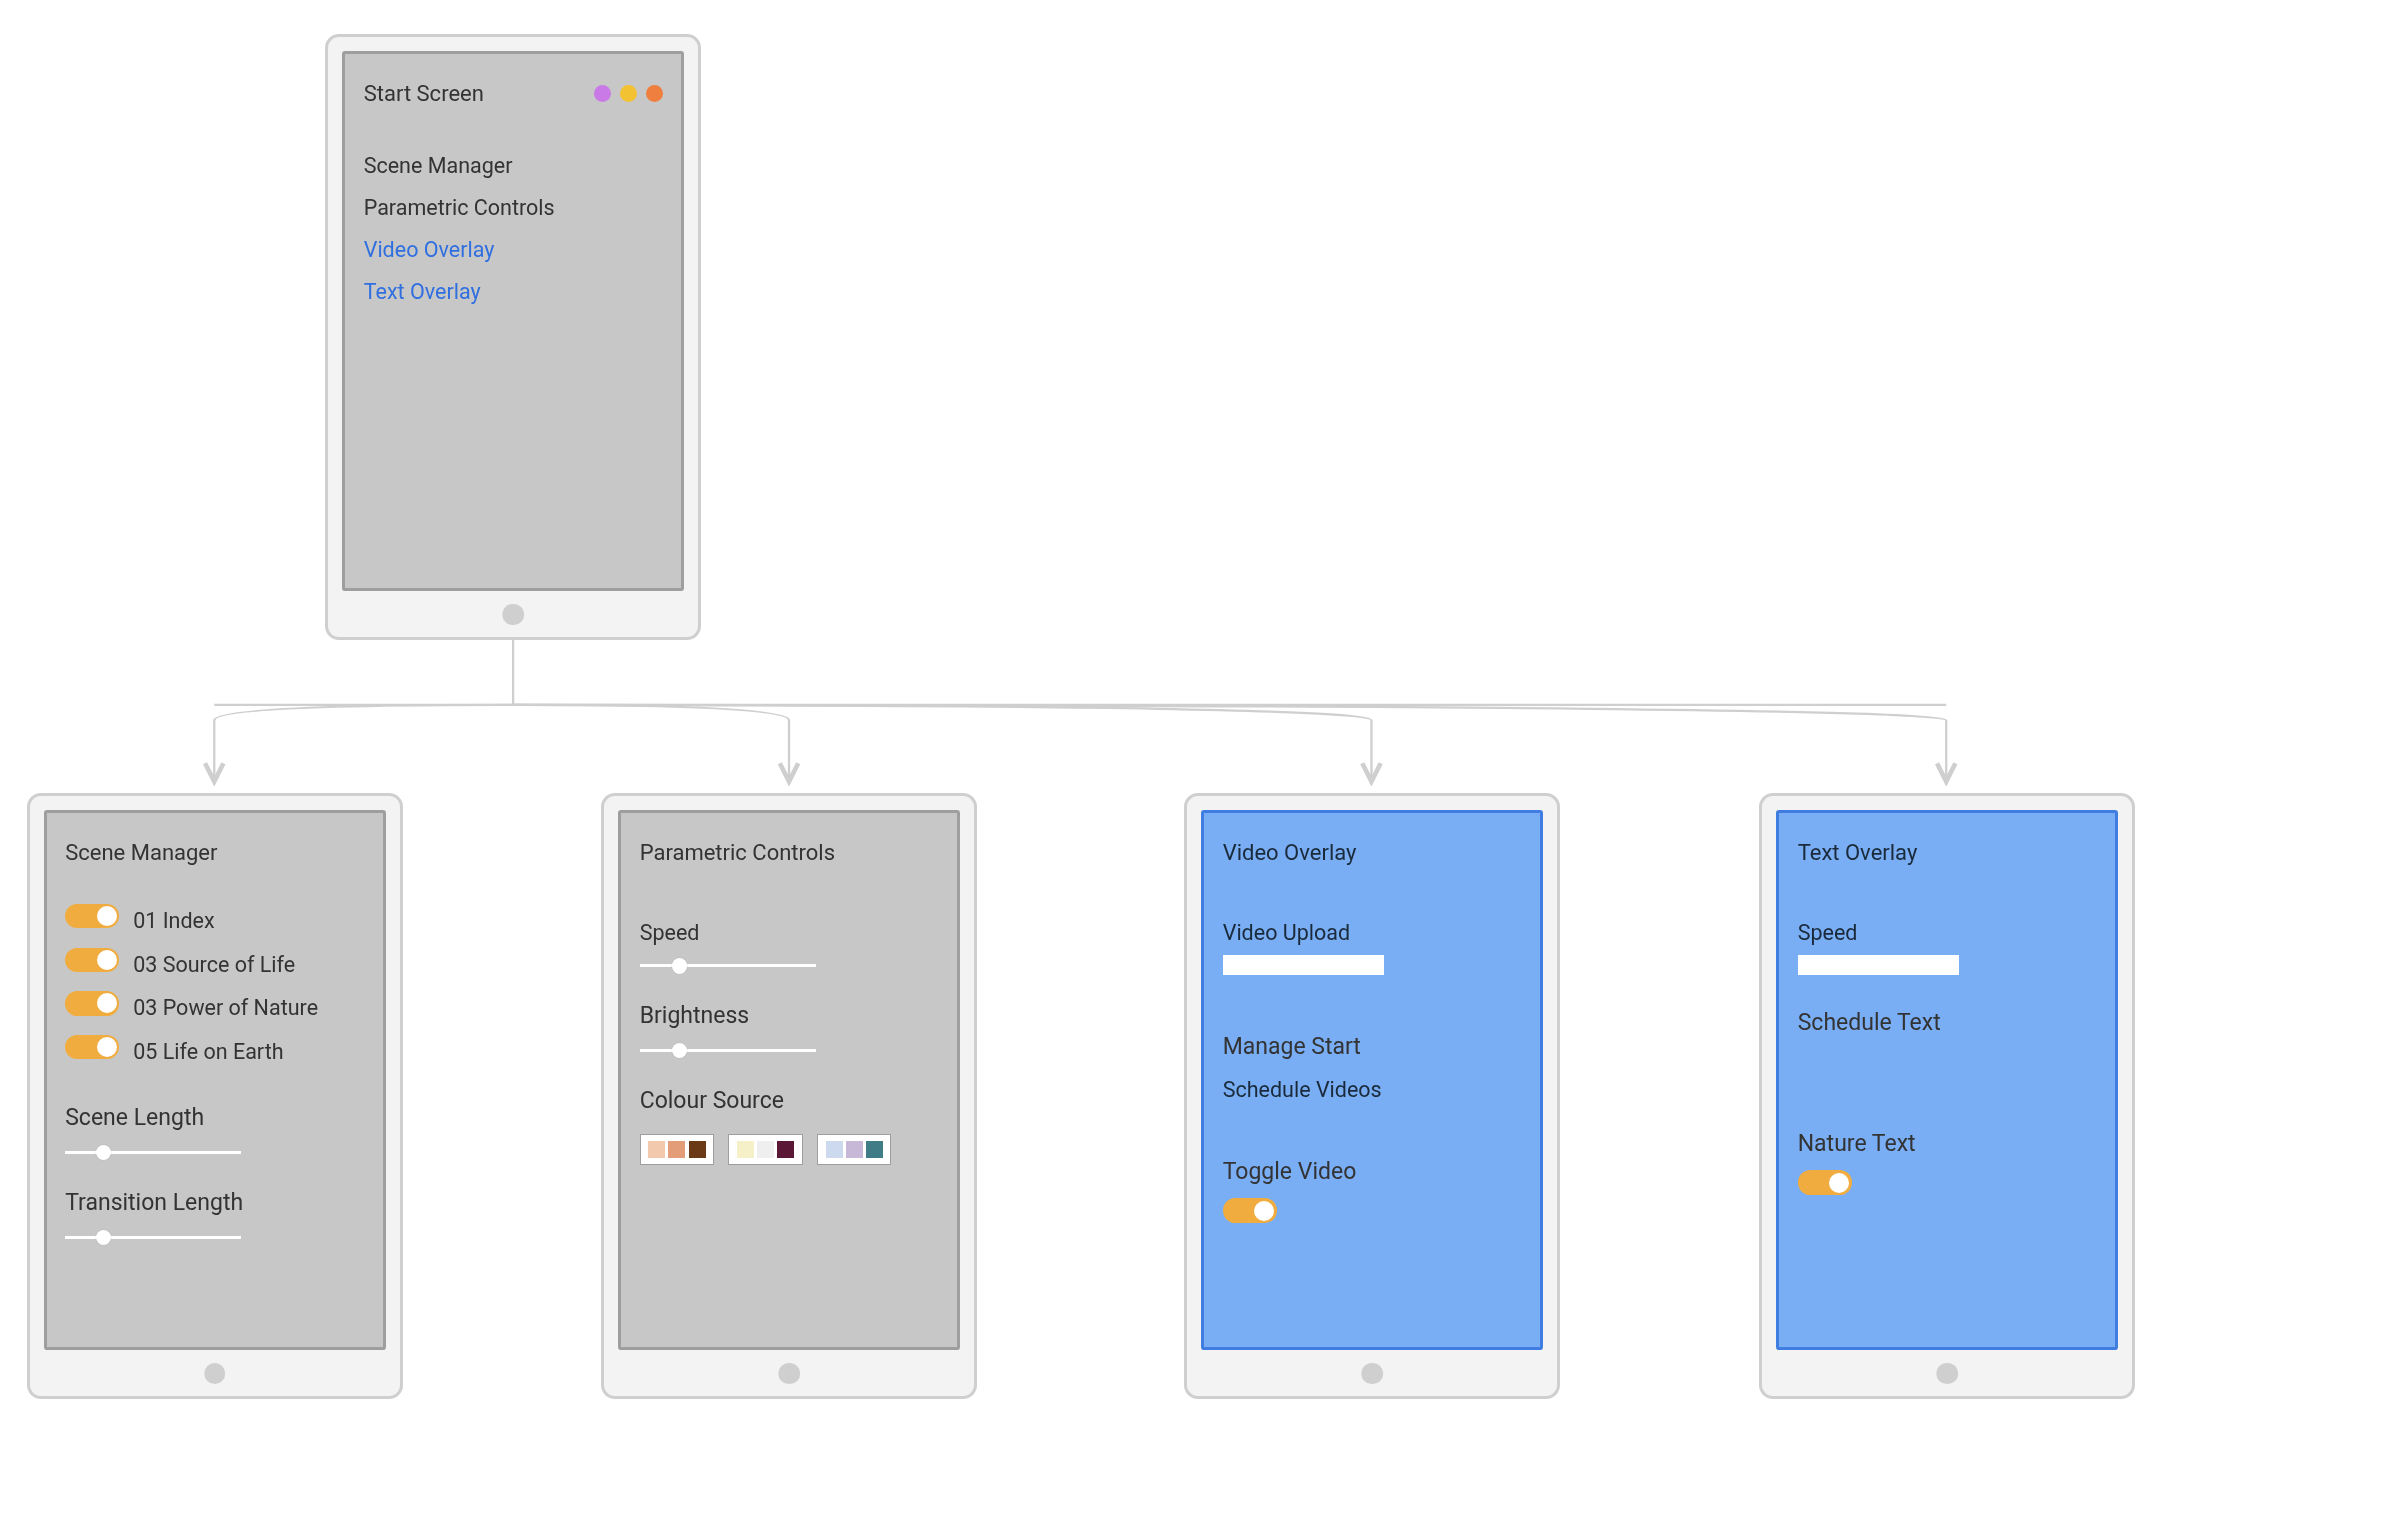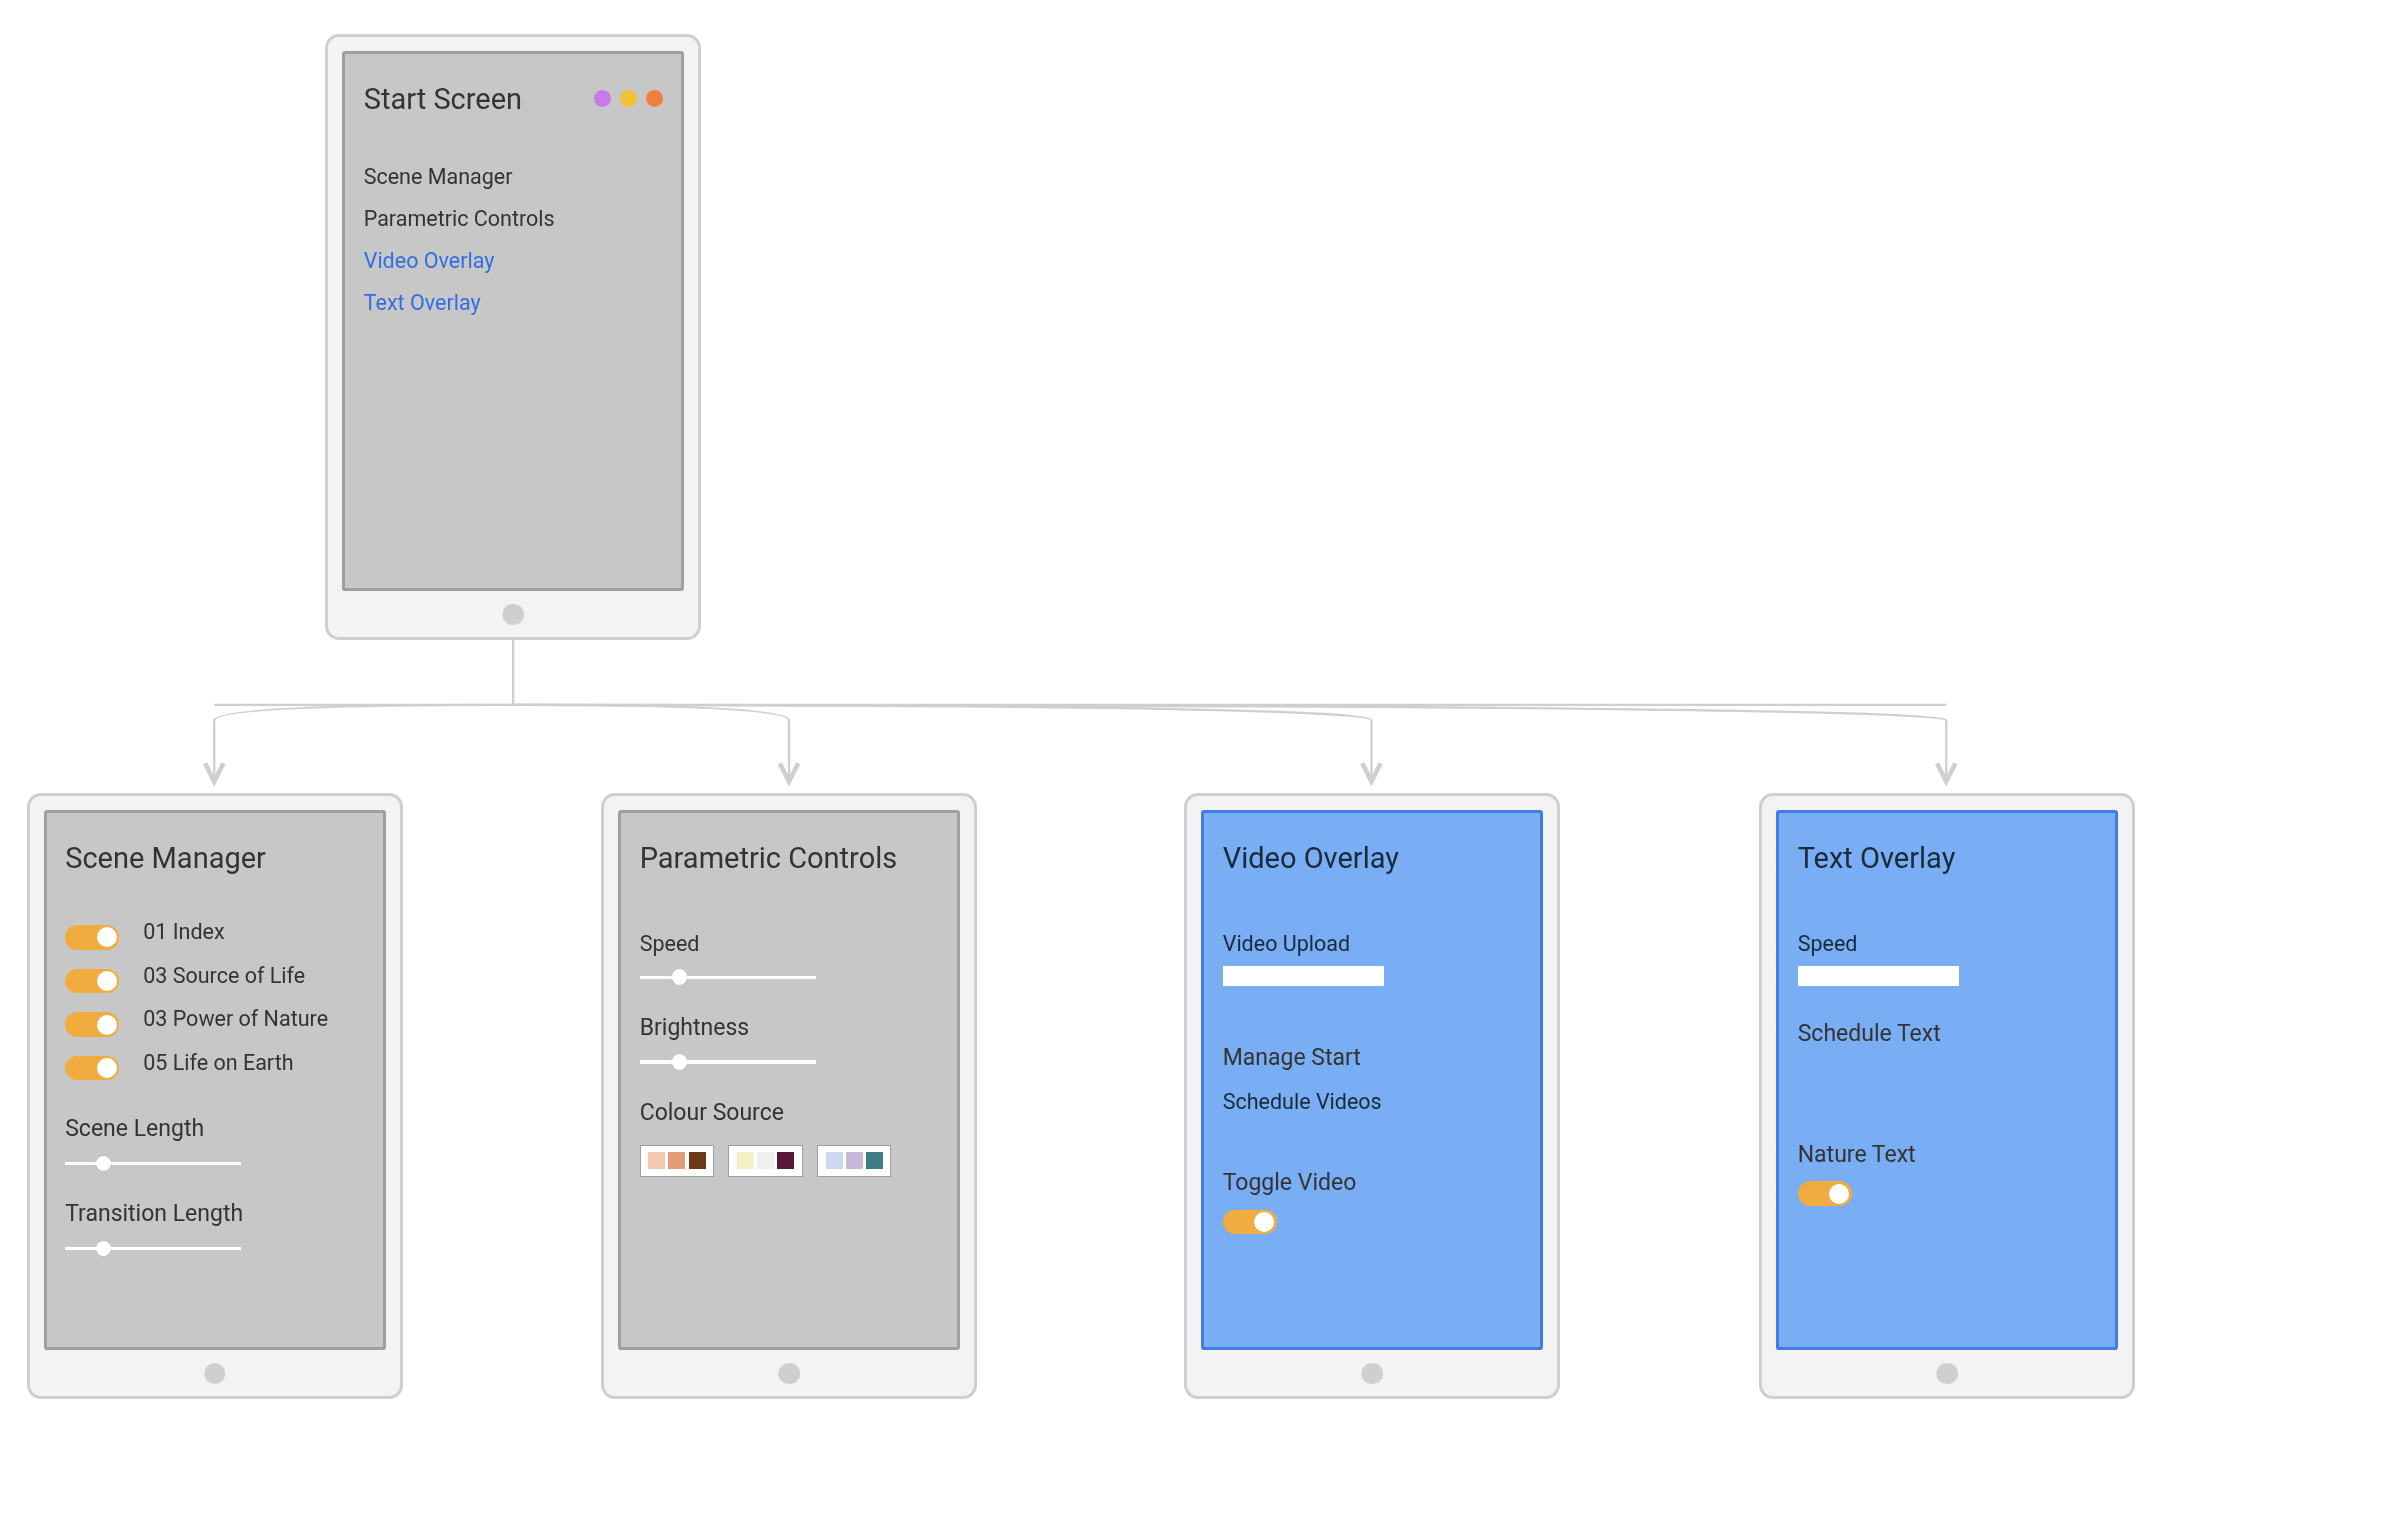--- a/index.html
+++ b/index.html
@@ -52,41 +52,41 @@
     background: #cfcfcf;
     border-radius: 50%;
   }
   .screen-title-row {
     display: flex;
     justify-content: space-between;
     align-items: center;
     margin-bottom: 38px;
   }
   .screen-title {
-    font-size: 29px;
+    font-size: 22px;
     color: #333;
   }
   .phone-screen.blue .screen-title,
   .phone-screen.blue .label,
   .phone-screen.blue .link {
     color: #1a2a3a;
   }
   .dots { display: flex; gap: 9.2px; }
   .dot { width: 17px; height: 17px; border-radius: 50%; }
   .link {
     display: block;
     color: #333;
     margin-bottom: 7.7px;
     cursor: pointer;
   }
   .link.blue { color: #2f6fe0; }
   .toggle-row {
     display: flex;
-    align-items: flex-end;
-    gap: 24px;
+    align-items: flex-start;
+    gap: 14px;
     margin-bottom: 9.2px;
   }
   .toggle {
     width: 54px;
     height: 24.5px;
     border-radius: 12.3px;
     background: #f0ac3f;
     position: relative;
     flex-shrink: 0;
   }

